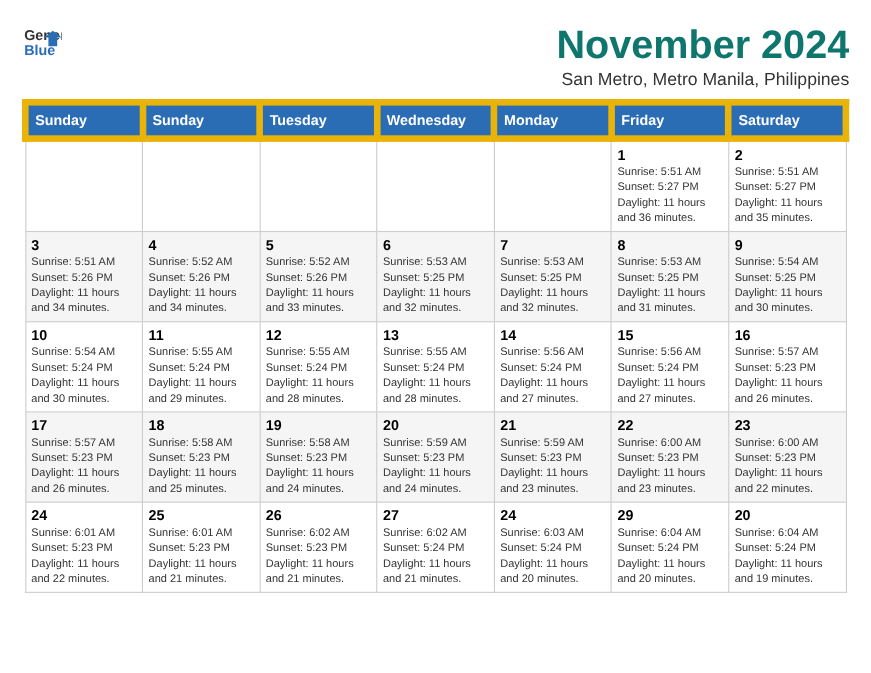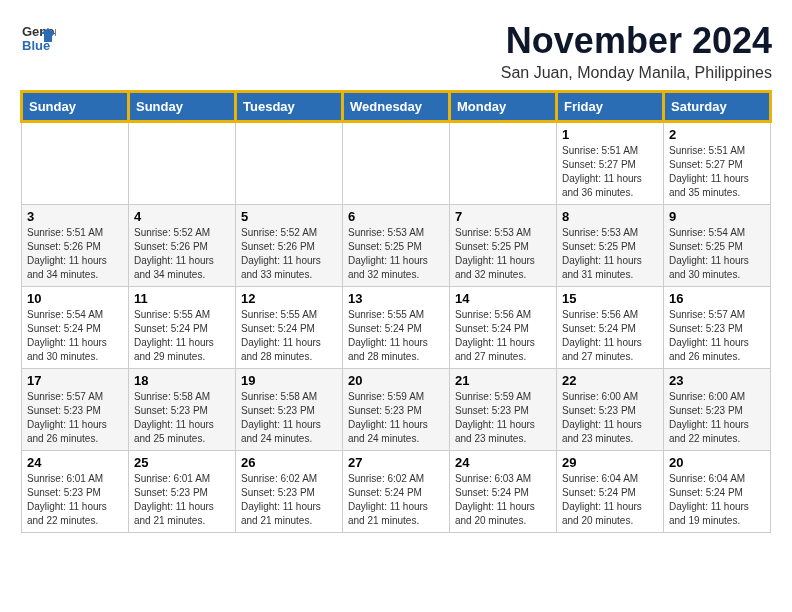--- a/index.html
+++ b/index.html
@@ -1,24 +1,24 @@
 <!DOCTYPE html>
 <html><head>
   <meta charset="utf-8">
   <style>
     * { box-sizing: border-box; margin: 0; padding: 0; }
     body { font-family: Arial, sans-serif; background: #fff; width: 792px; min-height: 612px; }
     .page { padding: 20px 20px 10px 20px; }
     .header-row { display: flex; justify-content: space-between; align-items: flex-start; margin-bottom: 4px; }
     .logo-wrapper { display: flex; align-items: center; gap: 4px; }
     .title-block { text-align: right; }
-    .month-title { font-size: 36px; font-weight: bold; color: #0f172a; }
+    .month-title { font-size: 36px; font-weight: bold; color: #0f766e; }
     .location-title { font-size: 16px; color: #333; margin-top: 2px; }
     .calendar-table { width: 100%; border-collapse: collapse; margin-top: 8px; }
-    .calendar-table th { background-color: #2a6db5; color: white; text-align: left; padding: 6px 6px; font-size: 13px; border: 3px solid #eab308; }
+    .calendar-table th { background-color: #2a6db5; color: white; text-align: left; padding: 6px 6px; font-size: 13px; border: 6px solid #eab308; }
     .calendar-table td { border: 1px solid #ccc; vertical-align: top; padding: 4px 5px; width: calc(100%/7); min-height: 80px; background: #fff; }
     .calendar-table tr:nth-child(even) td { background: #f5f5f5; }
     .day-num { font-weight: bold; font-size: 13px; display: block; margin-bottom: 2px; }
     .day-detail { font-size: 10px; color: #333; line-height: 1.4; }
     .empty { background: #fff !important; }
     .row-even td { background: #f0f0f0; }
   </style>
 </head>
 <body>
 
@@ -26,21 +26,21 @@
   <div class="header-row">
     <div class="logo-wrapper">
       <svg width="36" height="36" viewBox="0 0 36 36">
         <text x="2" y="16" font-size="13" font-weight="bold" fill="#333" font-family="Arial">General</text>
         <text x="2" y="30" font-size="13" font-weight="bold" fill="#2a6db5" font-family="Arial">Blue</text>
         <polygon points="28,8 36,14 32,14 32,22 24,22 24,14 20,14" fill="#2a6db5"></polygon>
       </svg>
     </div>
     <div class="title-block">
       <div class="month-title">November 2024</div>
-      <div class="location-title">San Juan, Monday Manila, Philippines</div>
+      <div class="location-title">San Metro, Metro Manila, Philippines</div>
     </div>
   </div>
 
   <table class="calendar-table">
     <thead>
       <tr>
         <th>Sunday</th>
         <th>Sunday</th>
         <th>Tuesday</th>
         <th>Wednesday</th>

